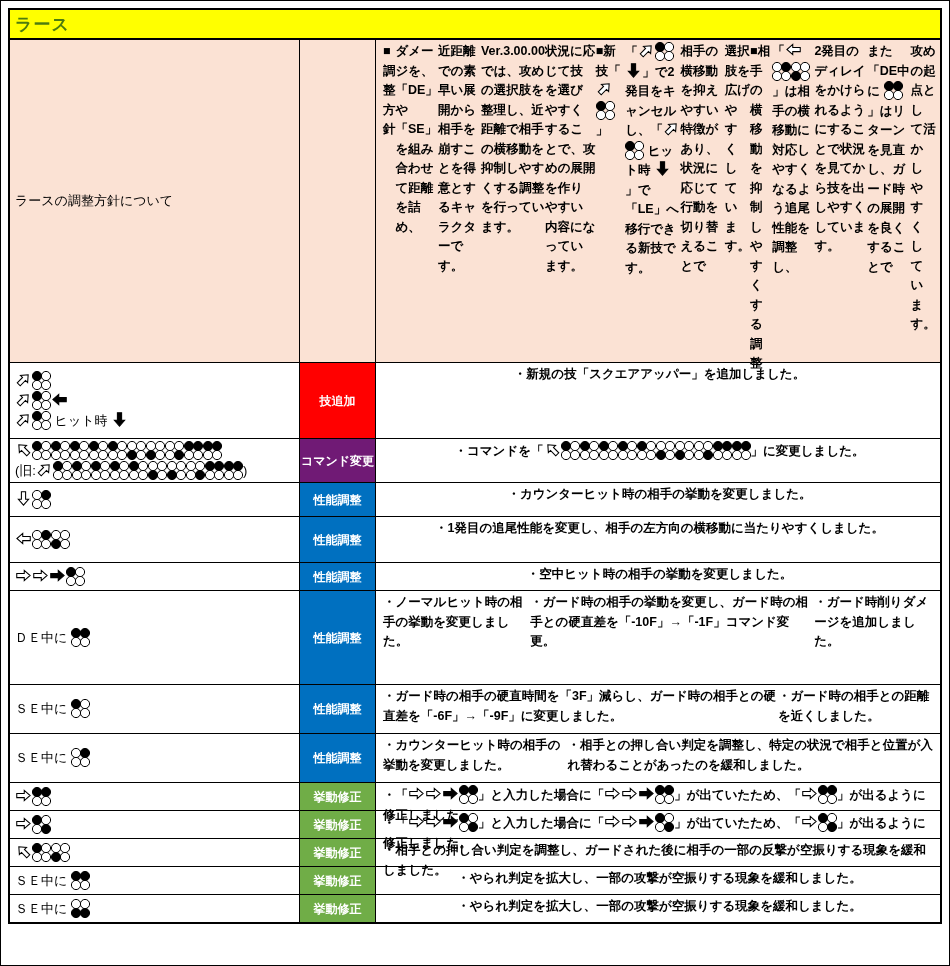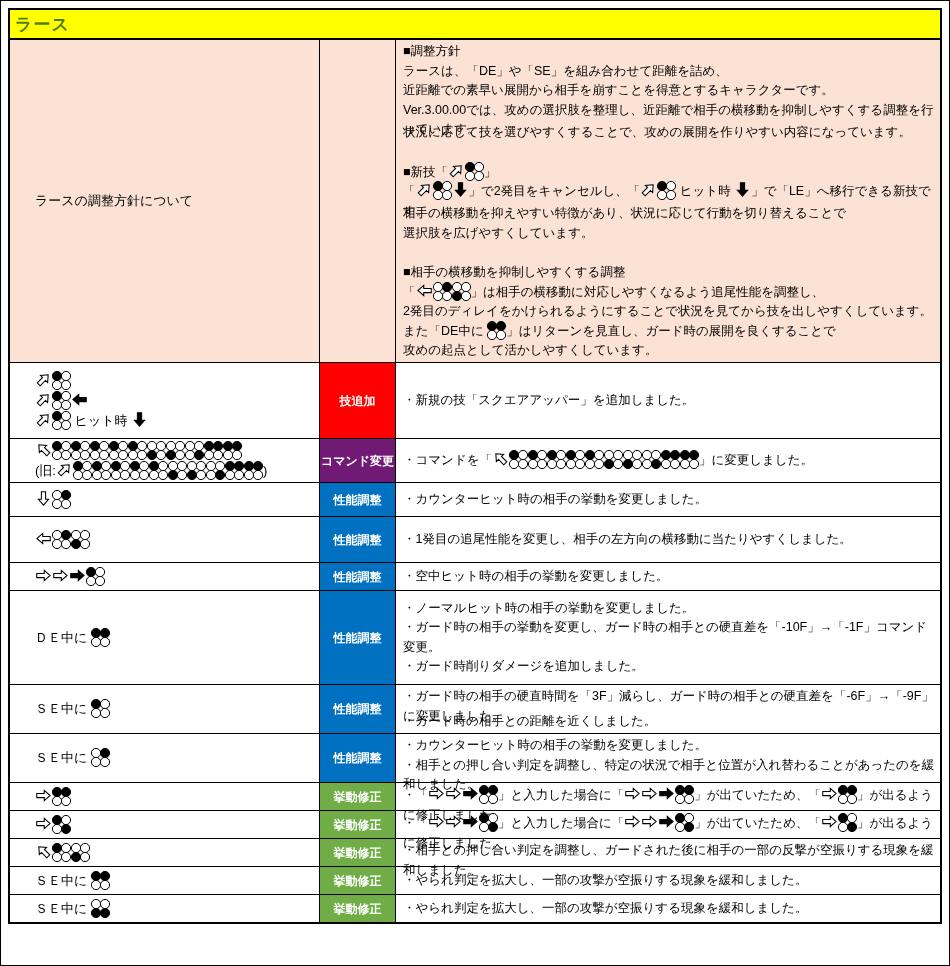--- a/index.html
+++ b/index.html
@@ -8,23 +8,23 @@
     font-family:"Liberation Sans","DejaVu Sans",sans-serif;
     color:#000;overflow:hidden;
   }
   .frame{position:absolute;inset:0;border:1px solid #000;pointer-events:none;z-index:10;}
   .sheet{position:absolute;left:8px;top:8px;width:934px;border:2px solid #000;background:#fff;box-sizing:border-box;}
   .title-bar{height:30px;background:#FFFF00;border-bottom:2px solid #000;display:flex;align-items:center;padding-left:5px;box-sizing:border-box;}
   .title-bar span{color:#4d7c0f;font-weight:bold;font-size:17px;letter-spacing:1px;}
   .row{display:flex;box-sizing:border-box;background:#fff;}
   .row + .row{border-top:1px solid #000;}
   .cell{box-sizing:border-box;}
-  .cell.left{width:290px;border-right:1px solid #000;padding:2px 2px 2px 5px;display:flex;flex-direction:column;justify-content:center;font-size:13px;margin-left:20px;}
+  .cell.left{width:290px;border-right:1px solid #000;padding:2px 2px 2px 5px;display:flex;flex-direction:column;justify-content:center;font-size:13px;}
   .cell.badge{width:76px;border-right:1px solid #000;display:flex;align-items:center;justify-content:center;color:#fff;font-weight:bold;font-size:12px;text-align:center;line-height:14px;}
-  .cell.right{flex:1;padding:2px 4px 2px 7px;display:flex;flex-direction:column;justify-content:center;font-size:12.5px;}
+  .cell.right{flex:1;padding:2px 4px 2px 7px;display:flex;flex-direction:row;justify-content:center;font-size:12.5px;font-weight:bold;}
   .tline{line-height:19.5px;min-height:19.5px;white-space:normal;}
   .cell.left .tline{line-height:20px;min-height:20px;}
   .tok-arrow{width:15px;height:15px;vertical-align:-2px;margin:0 1px;}
   .tok-btn{width:19px;height:19px;vertical-align:-5px;margin:0 0px;}
 </style>
 </head>
 <body>
 
 <div class="frame"></div>
 
@@ -33,21 +33,21 @@
     <span>ラース</span>
   </div>
   <div id="grid">
       <div class="row" style="height: 322px; background: rgb(251, 226, 212);">
         <div class="cell left">
           <div class="tline">ラースの調整方針について</div>
         </div>
         <div class="cell badge"></div>
         <div class="cell right">
           <div class="tline">■調整方針</div>
-          <div class="tline">ラースは、「DE」や「SE」を組み合わせて距離を詰め、</div>
+          <div class="tline">ダメージを、「DE」や「SE」を組み合わせて距離を詰め、</div>
           <div class="tline">近距離での素早い展開から相手を崩すことを得意とするキャラクターです。</div>
           <div class="tline">Ver.3.00.00では、攻めの選択肢を整理し、近距離で相手の横移動を抑制しやすくする調整を行っています。</div>
           <div class="tline">状況に応じて技を選びやすくすることで、攻めの展開を作りやすい内容になっています。</div>
           <div class="tline"></div>
           <div class="tline">■新技「<svg viewBox="0 0 20 20" class="tok-arrow">
               <polygon points="1,7.2 11,7.2 11,3.2 18.8,10 11,16.8 11,12.8 1,12.8" fill="#fff" stroke="#000" stroke-width="1.4" transform="rotate(-45 10 10)"></polygon>
             </svg><svg viewBox="0 0 19 19" class="tok-btn">
               <circle cx="14" cy="5" r="4.6" fill="#fff" stroke="#000" stroke-width="1"></circle>
               <circle cx="5" cy="14" r="4.6" fill="#fff" stroke="#000" stroke-width="1"></circle>
               <circle cx="14" cy="14" r="4.6" fill="#fff" stroke="#000" stroke-width="1"></circle>

